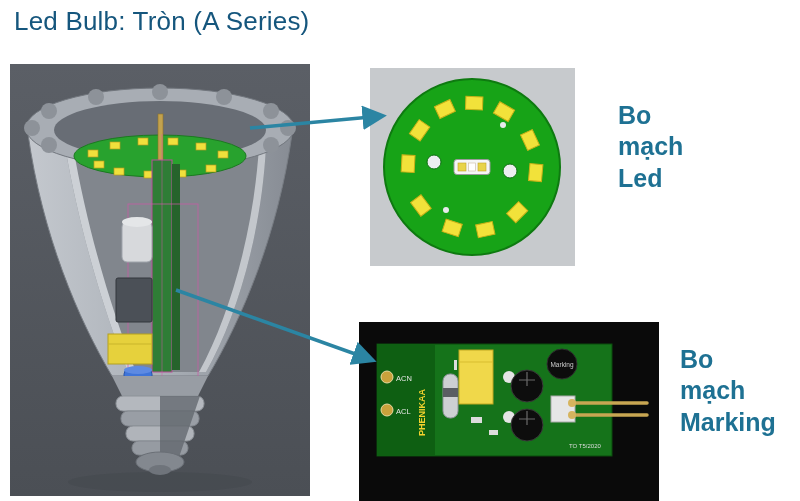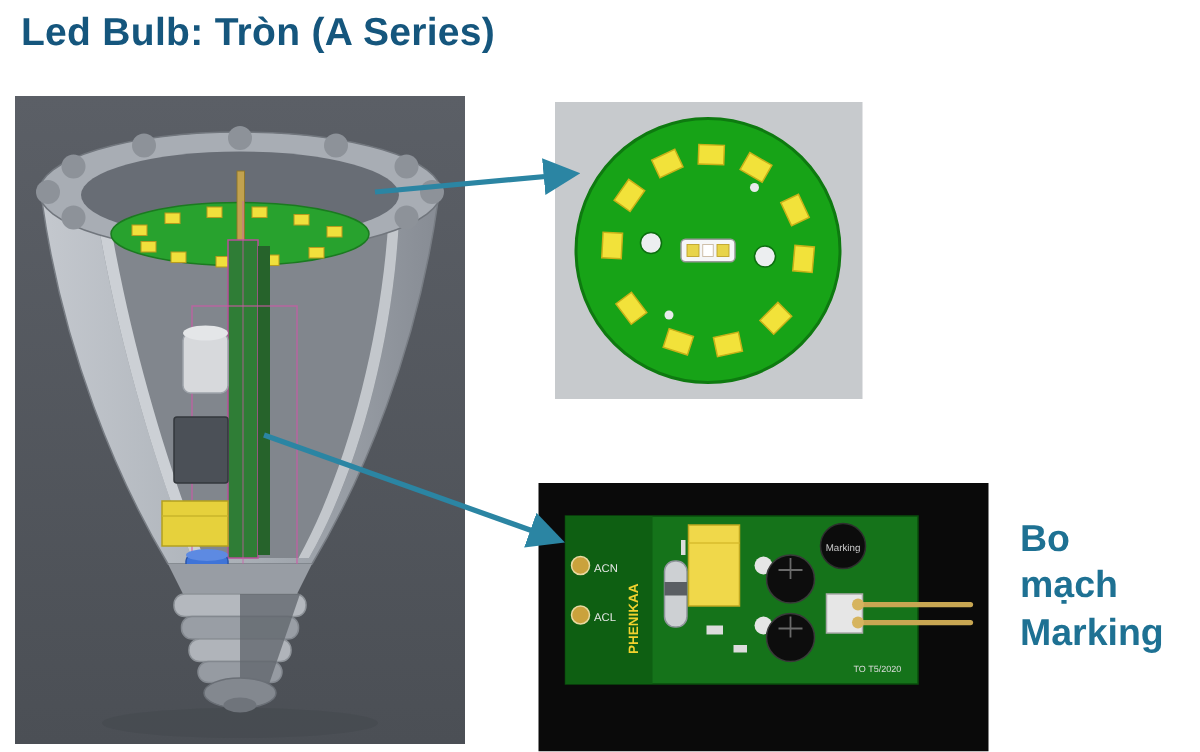--- a/index.html
+++ b/index.html
@@ -1,18 +1,18 @@
 <!DOCTYPE html>
 <html><head>
 <meta charset="utf-8">
 <style>
   html,body{margin:0;padding:0;background:#fff;}
   .slide{position:relative;width:800px;height:501px;background:#ffffff;overflow:hidden;
          font-family:"Liberation Sans",sans-serif;}
-  .page-title{position:absolute;left:14px;top:6px;font-size:26px;font-weight:bold;
+  .page-title{position:absolute;left:14px;top:6px;font-size:26px;font-weight:normal;
               color:#15567d;letter-spacing:0.2px;}
   .panel{position:absolute;}
   .panel-bulb{left:10px;top:64px;width:300px;height:432px;
               background:linear-gradient(#5b5f66,#4b4f55);}
   .panel-led{left:370px;top:68px;width:205px;height:198px;background:#c7cacd;}
   .panel-driver{left:359px;top:322px;width:300px;height:200px;background:#0a0a0a;}
   .callout{position:absolute;font-size:25px;font-weight:bold;color:#1e7193;line-height:1.25;}
   .callout-led{left:618px;top:100px;width:78px;}
   .callout-driver{left:680px;top:344px;width:96px;}
   .overlay{position:absolute;left:0;top:0;width:800px;height:501px;pointer-events:none;}
@@ -176,20 +176,21 @@
         <line x1="214" y1="81" x2="288" y2="81"></line>
         <line x1="214" y1="93" x2="288" y2="93"></line>
       </g>
       <circle cx="213" cy="81" r="4" fill="#d6b45e"></circle>
       <circle cx="213" cy="93" r="4" fill="#d6b45e"></circle>
 
       <text x="210" y="126" font-size="6" fill="#dddddd">TO T5/2020</text>
     </svg>
   </div>
 
+  <div class="callout callout-led">Bo mạch Led</div>
   <div class="callout callout-driver">Bo mạch Marking</div>
 
   <svg class="overlay">
     <defs>
       <marker id="ah" viewBox="0 0 10 10" refX="8" refY="5" markerWidth="7" markerHeight="7" orient="auto">
         <path d="M0,0 L10,5 L0,10 Z" fill="#2b85a3"></path>
       </marker>
     </defs>
     <line x1="250" y1="128" x2="382" y2="116" stroke="#2b85a3" stroke-width="3.5" marker-end="url(#ah)"></line>
     <line x1="176" y1="290" x2="372" y2="360" stroke="#2b85a3" stroke-width="3.5" marker-end="url(#ah)"></line>

